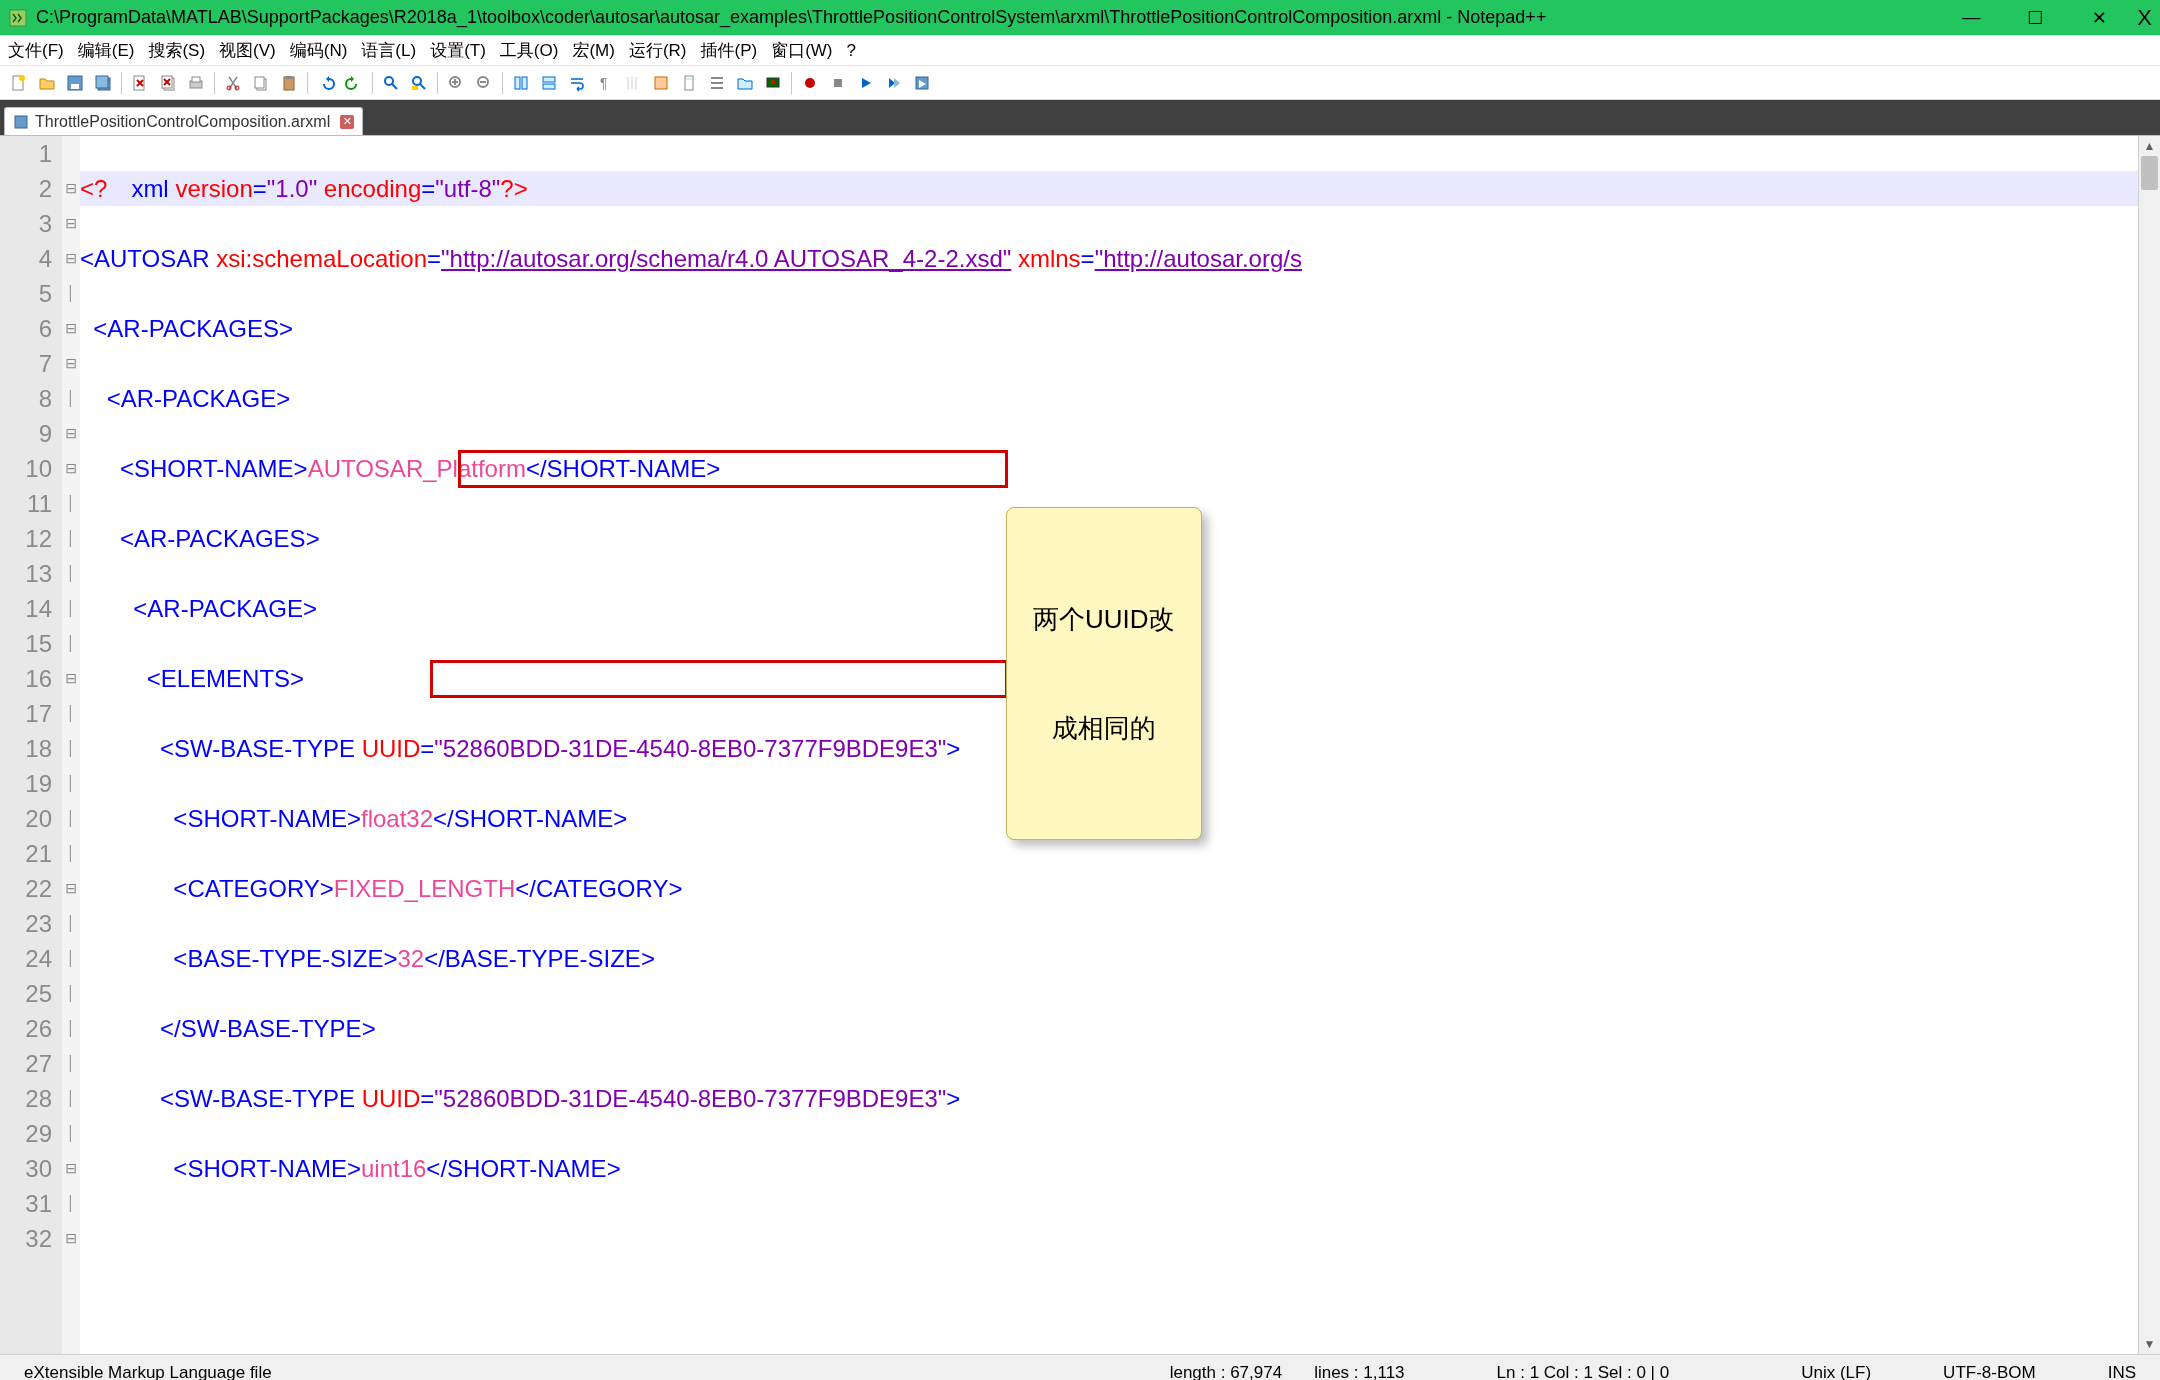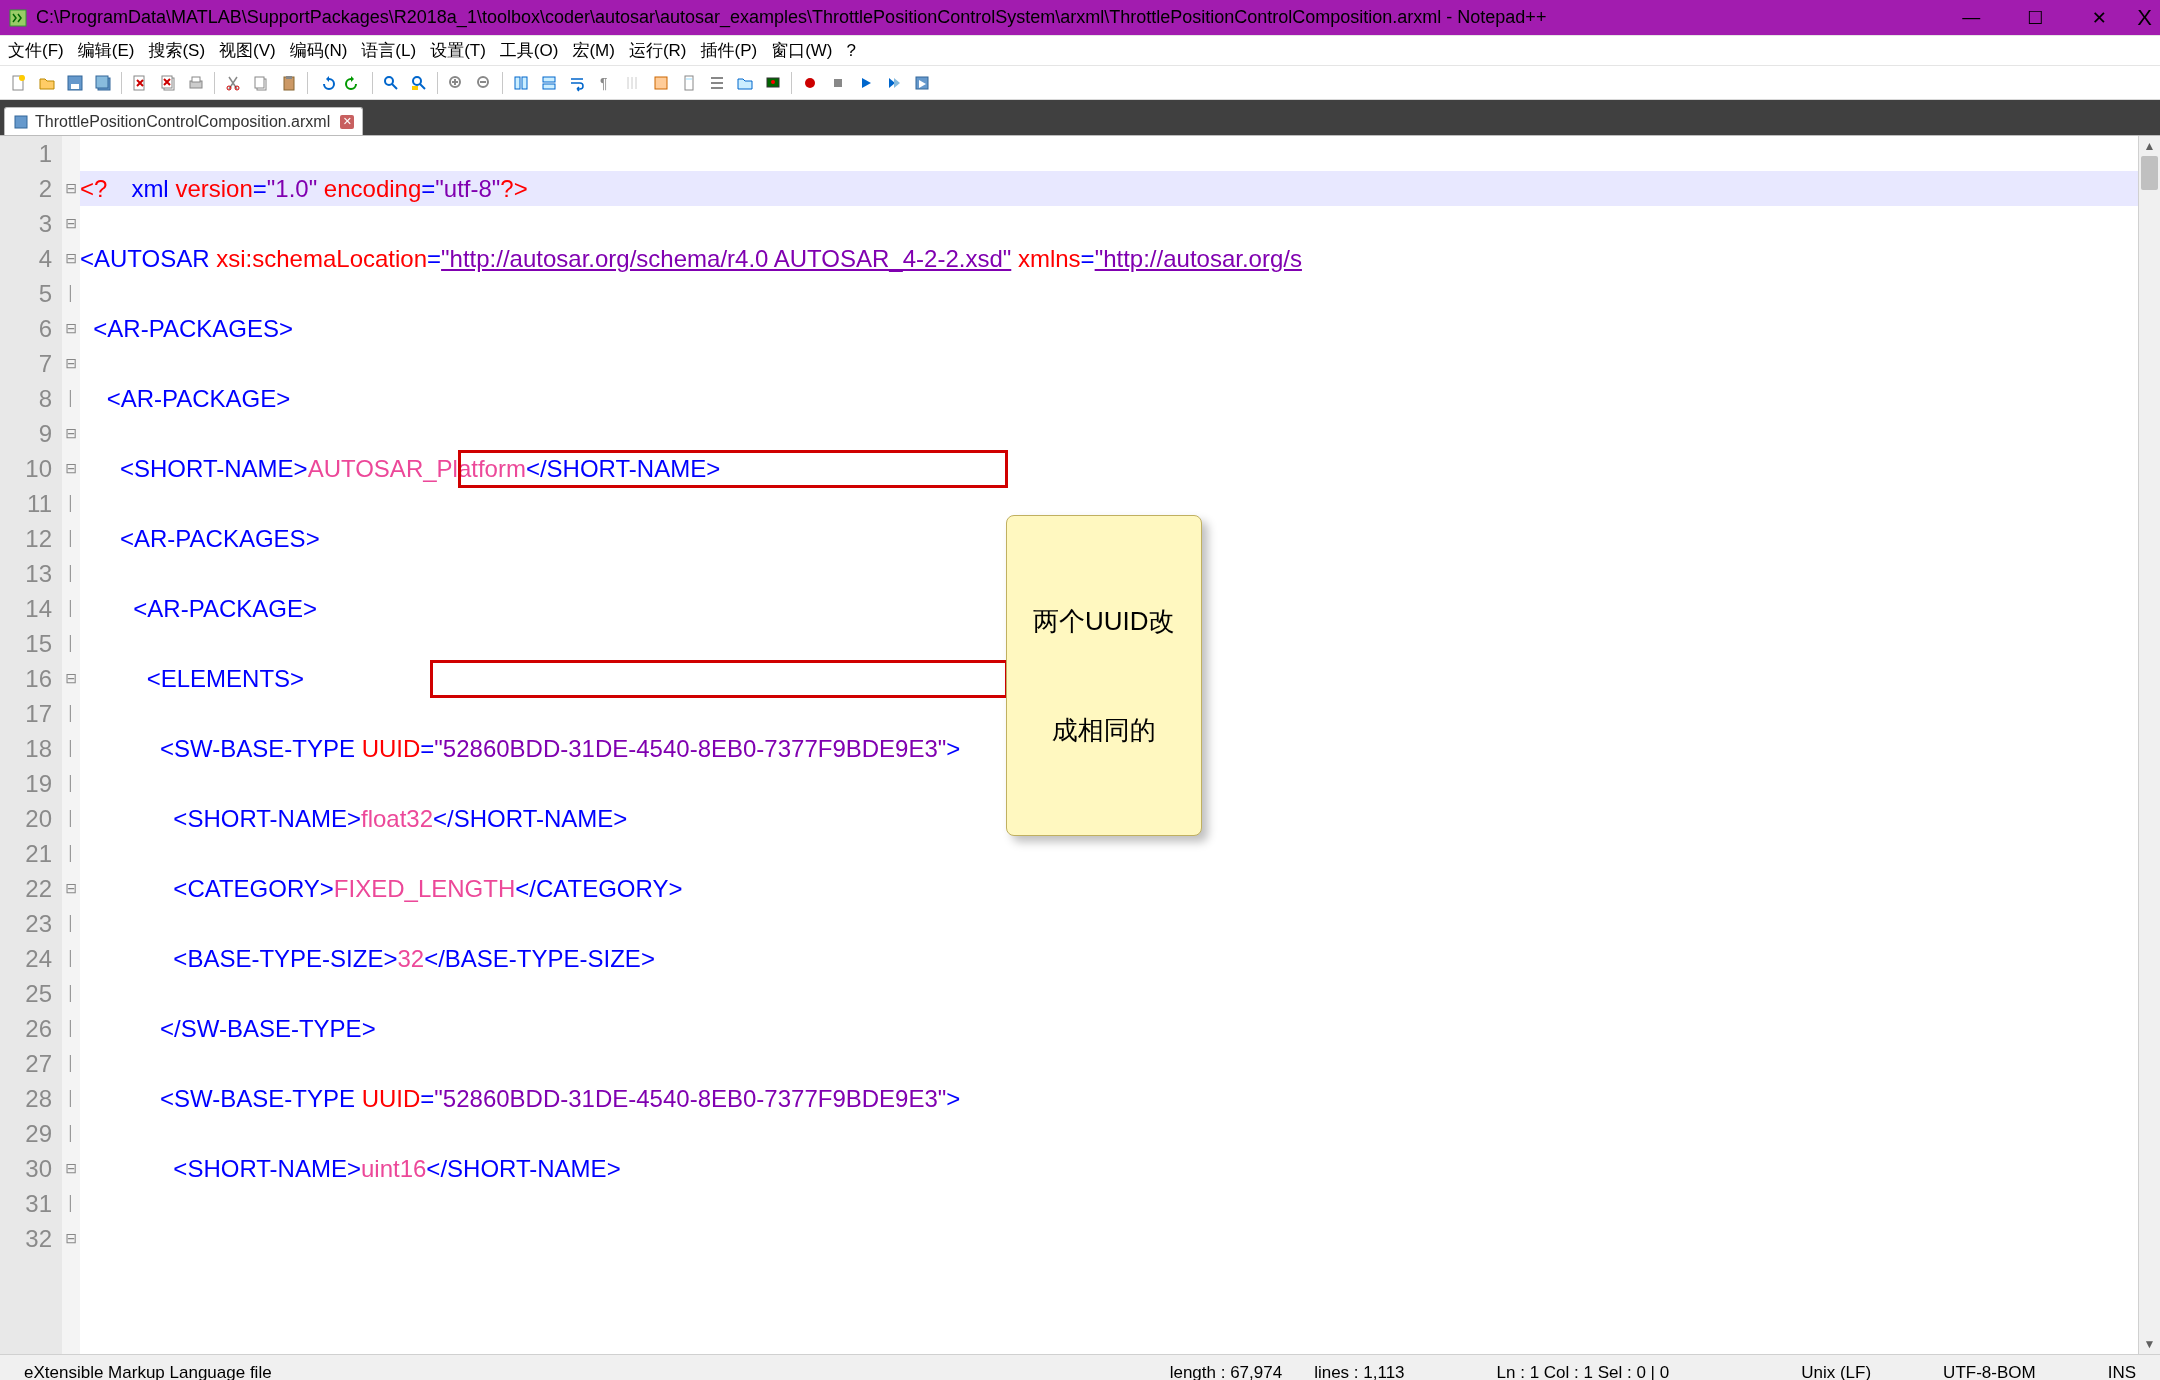--- a/index.html
+++ b/index.html
@@ -1,17 +1,17 @@
 <!DOCTYPE html>
 <html><head>
 <meta charset="utf-8">
 <style>
 *{margin:0;padding:0;box-sizing:border-box;font-family:"Microsoft YaHei",Tahoma,sans-serif;}
 html,body{width:2160px;height:1380px;overflow:hidden;background:#fff;}
-.titlebar{height:36px;background:#a21caf;display:flex;align-items:center;padding:0 8px;border-bottom:1px solid #e5e5e5;}
+.titlebar{height:36px;background:#22c55e;display:flex;align-items:center;padding:0 8px;border-bottom:1px solid #e5e5e5;}
 .titlebar .app-icon{width:20px;height:20px;margin-right:8px;display:inline-block;}
 .titlebar .app-icon svg{width:20px;height:20px;}
 .titlebar .path{flex:1;font-size:18px;color:#000;white-space:nowrap;overflow:hidden;}
 .winctrls{display:flex;gap:36px;align-items:center;margin-left:12px;}
 .winctrls span{font-size:18px;color:#000;cursor:default;width:28px;text-align:center;}
 .closex{font-size:22px;color:#000;margin-left:24px;}
 .menubar{height:30px;display:flex;align-items:center;padding:0 8px;border-bottom:1px solid #e5e5e5;font-size:17px;color:#000;}
 .menubar span{margin-right:14px;}
 .toolbar{height:34px;display:flex;align-items:center;padding:0 6px;border-bottom:1px solid #d8d8d8;gap:2px;}
 .tbtn{width:26px;height:26px;display:flex;align-items:center;justify-content:center;border:1px solid transparent;border-radius:2px;}
@@ -30,21 +30,21 @@
 .code .ln{height:35px;display:block;}
 .code .ln.cur{background:#e8e8ff;}
 .tag{color:#0000ff;}
 .attr{color:#ff0000;}
 .str{color:#8000b0;}
 .str.u{text-decoration:underline;}
 .txt{color:#ec4899;font-weight:normal;}
 .pi{color:#ff0000;}
 .pitag{color:#0000ff;margin-left:24px;}
 .annotbox{position:absolute;border:3px solid #d00000;background:transparent;}
-.callout{position:absolute;background:#fff8c0;border:1px solid #c0b060;border-radius:8px;padding:14px 26px;font-family:"Microsoft YaHei",sans-serif;font-size:26px;color:#000;box-shadow:6px 6px 10px rgba(0,0,0,0.25);text-align:center;line-height:1.4;margin-top:8px;}
+.callout{position:absolute;background:#fff8c0;border:1px solid #c0b060;border-radius:8px;padding:20px 26px;font-family:"Microsoft YaHei",sans-serif;font-size:26px;color:#000;box-shadow:6px 6px 10px rgba(0,0,0,0.25);text-align:center;line-height:1.4;}
 .scrollbar{width:22px;background:#f0f0f0;border-left:1px solid #d0d0d0;position:relative;}
 .scrollbar .thumb{position:absolute;top:0;left:2px;right:2px;height:34px;background:#c0c0c0;border-radius:2px;}
 .scrollbar .arrow{position:absolute;left:0;right:0;height:20px;display:flex;align-items:center;justify-content:center;color:#606060;font-size:12px;}
 .scrollbar .arrow.up{top:0;}
 .scrollbar .arrow.dn{bottom:0;}
 .statusbar{height:36px;background:#f0f0f0;border-top:1px solid #d0d0d0;display:flex;align-items:center;font-size:17px;color:#000;padding:0 8px;}
 .statusbar .cell{padding:0 16px;border-right:0px solid #d8d8d8;}
 .statusbar .flex{flex:1;}
 </style>
 </head>

